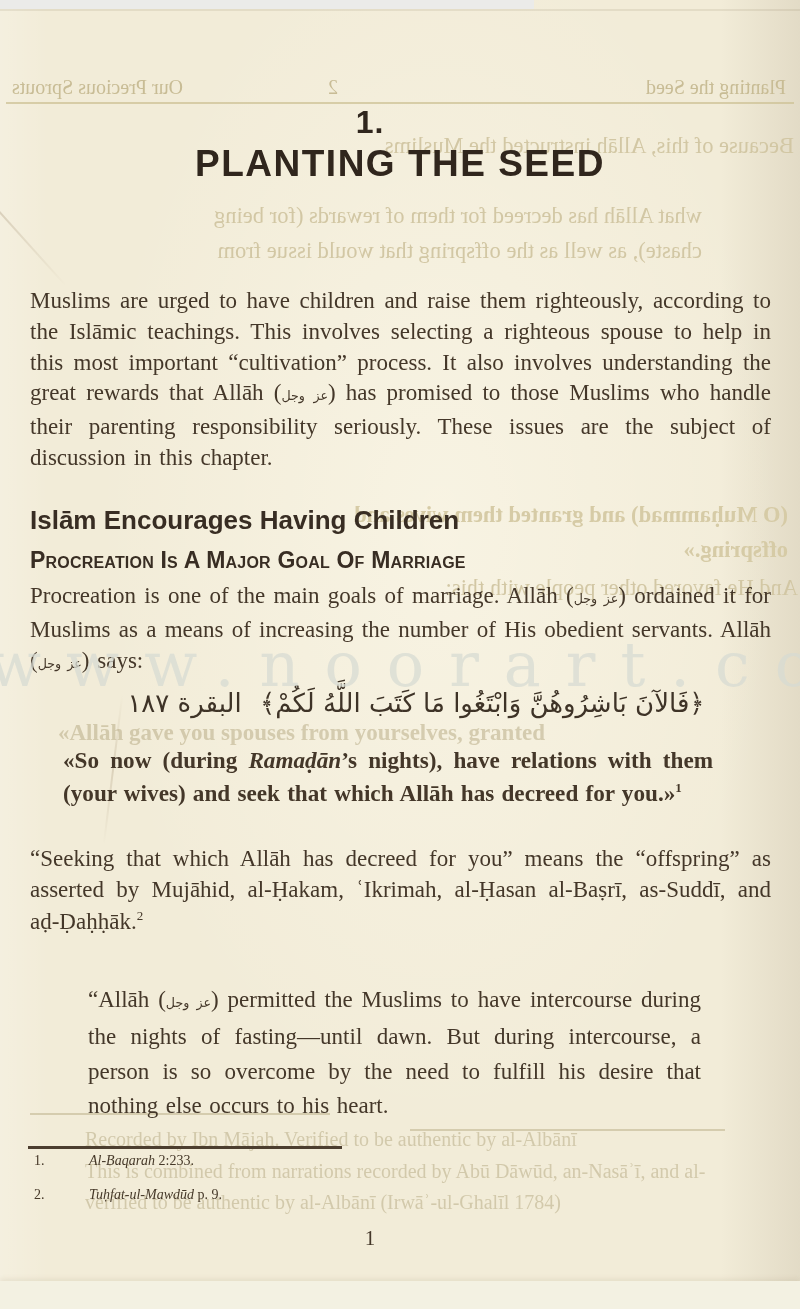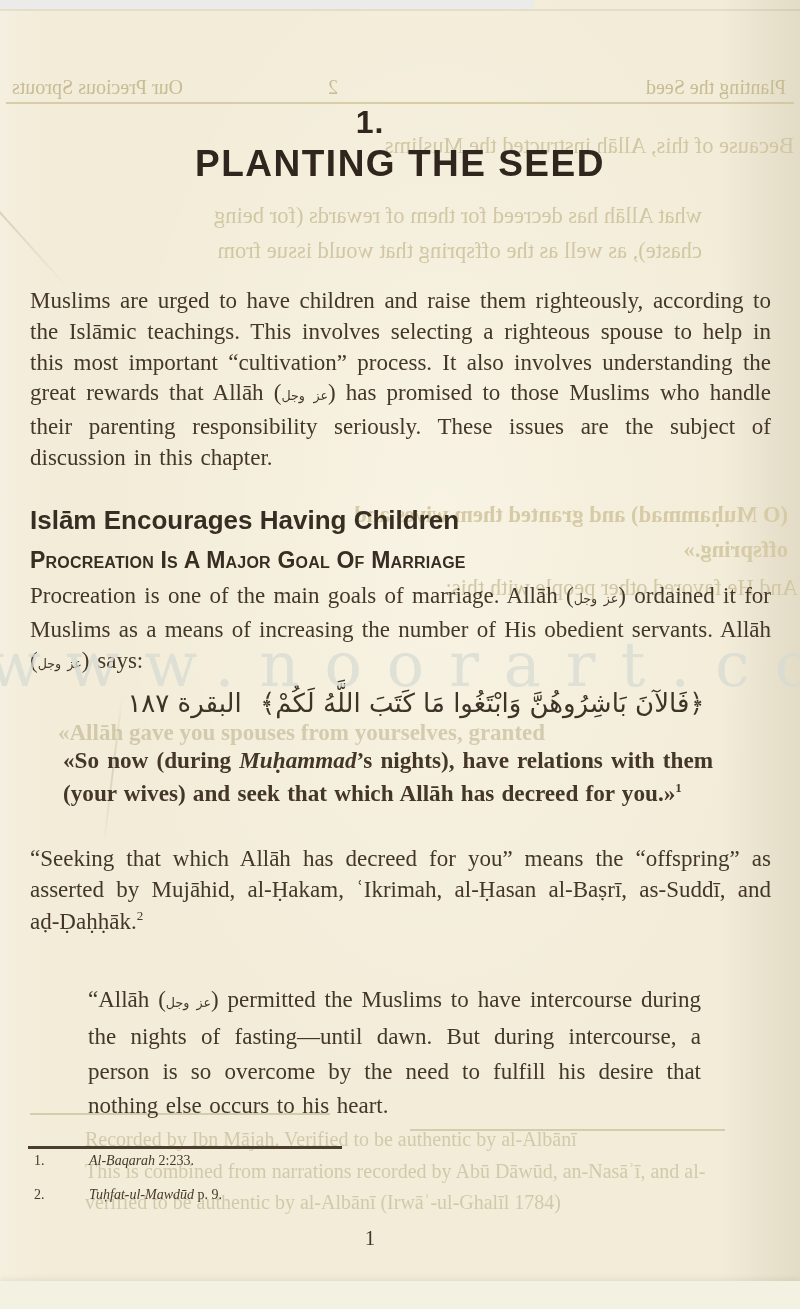--- a/index.html
+++ b/index.html
@@ -109,21 +109,21 @@
   <div class="section-heading sans">Islām Encourages Having Children</div>
   <div class="sub-heading sans">Procreation Is A Major Goal Of Marriage</div>
 
   <div class="para p2"><span>Procreation is one of the main goals of marriage. Allāh (</span><span class="run-honorific" dir="rtl">عز وجل</span><span>) ordained it for Muslims as a means of increasing the number of His obedient servants. Allāh (</span><span class="run-honorific" dir="rtl">عز وجل</span><span>) says:</span></div>
 
   <div class="verse">
     <span>﴿فَالآنَ بَاشِرُوهُنَّ وَابْتَغُوا مَا كَتَبَ اللَّهُ لَكُمْ﴾</span>
     <span class="ref">البقرة ١٨٧</span>
   </div>
 
-  <div class="quote1"><span>«So now (during </span><span class="run-bolditalic">Muḥammad</span><span>’s nights), have relations with them (your wives) and seek that which Allāh has decreed for you.»</span><sup>1</sup></div>
+  <div class="quote1"><span>«So now (during </span><span class="run-bolditalic">Ramaḍān</span><span>’s nights), have relations with them (your wives) and seek that which Allāh has decreed for you.»</span><sup>1</sup></div>
 
   <div class="para p3"><span>“Seeking that which Allāh has decreed for you” means the “offspring” as asserted by Mujāhid, al-Ḥakam, ʿIkrimah, al-Ḥasan al-Baṣrī, as-Suddī, and aḍ-Ḍaḥḥāk.</span><sup>2</sup></div>
 
 
   <div class="quote2"><span>“Allāh (</span><span class="run-honorific" dir="rtl">عز وجل</span><span>) permitted the Muslims to have intercourse during the nights of fasting—until dawn. But during intercourse, a person is so overcome by the need to fulfill his desire that nothing else occurs to his heart.</span></div>
 
   <div class="fn-rule"></div>
   <div class="footnote fn-1">
     <span class="num">1.</span><span><span class="run-italic">Al-Baqarah</span><span> 2:233.</span></span>
   </div>

